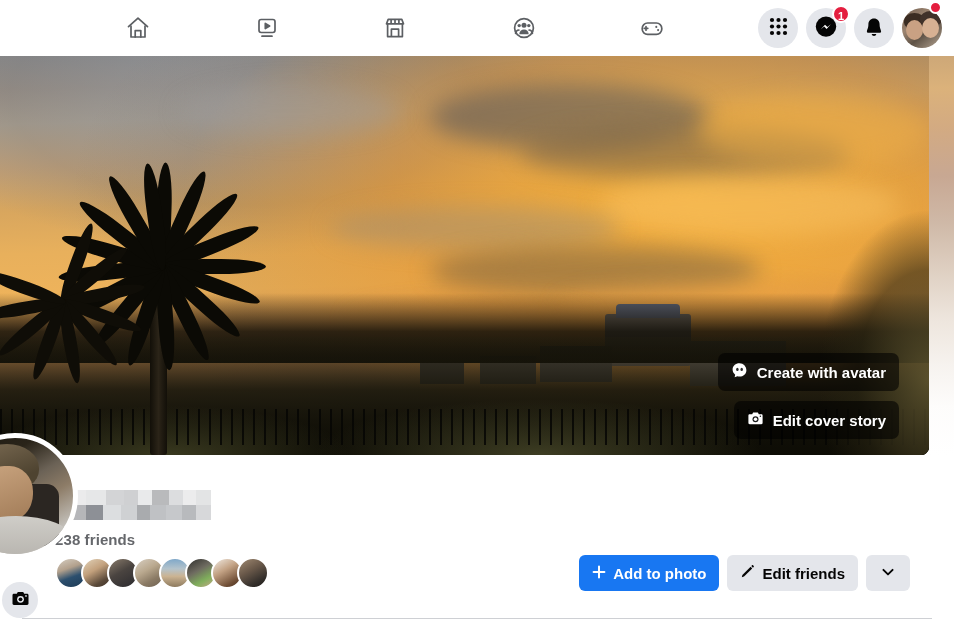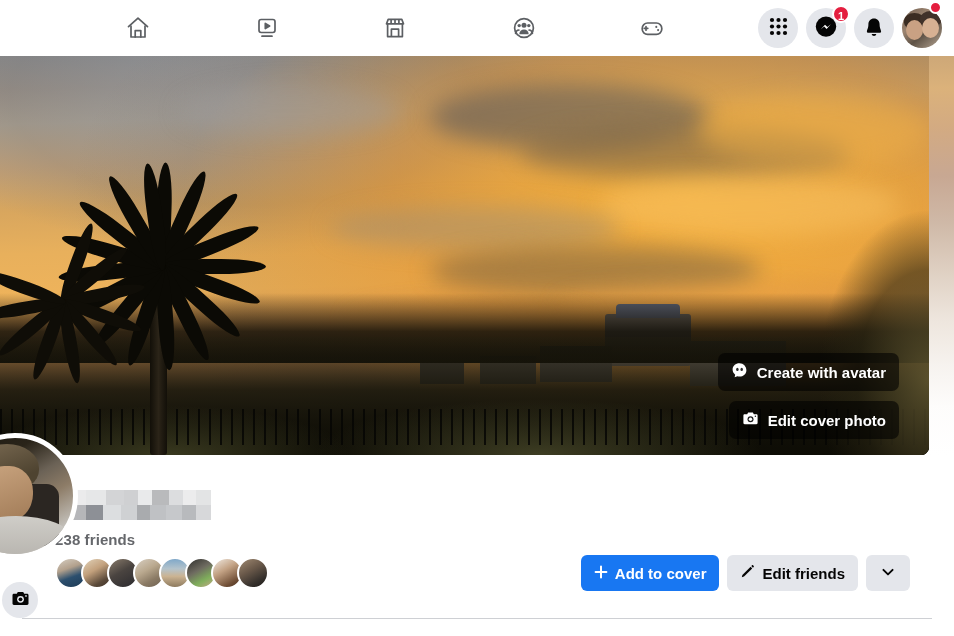--- a/index.html
+++ b/index.html
@@ -456,21 +456,21 @@
 
         <button class="cover-btn">
           <span>
             <svg width="17" height="17" viewBox="0 0 17 17">
               <path d="M6.1 2.6 L5.2 4.2 H2.6 C1.9 4.2 1.4 4.7 1.4 5.4 V13.0 C1.4 13.7 1.9 14.2 2.6 14.2 H14.4 C15.1 14.2 15.6 13.7 15.6 13.0 V5.4 C15.6 4.7 15.1 4.2 14.4 4.2 H11.8 L10.9 2.6 Z" fill="#ffffff"></path>
               <circle cx="8.5" cy="9.2" r="3.0" fill="#1d1d1d"></circle>
               <circle cx="8.5" cy="9.2" r="1.7" fill="#ffffff"></circle>
               <circle cx="13.4" cy="6.2" r="0.75" fill="#1d1d1d"></circle>
             </svg>
           </span>
-          <span>Edit cover photo</span>
+          <span>Edit cover story</span>
         </button>
 
       </div>
     </div>
 
     <div class="cover-fade"></div>
   </div>
 
   <div class="profile-section">
 
@@ -533,21 +533,21 @@
     </div>
 
     <div class="profile-actions">
 
       <button class="btn btn-primary">
         <span>
           <svg width="14" height="14" viewBox="0 0 14 14">
             <path d="M7 1.6 V12.4 M1.6 7 H12.4" stroke="#ffffff" stroke-width="2" stroke-linecap="round"></path>
           </svg>
         </span>
-        <span>Add to cover</span>
+        <span>Add to photo</span>
       </button>
 
       <button class="btn btn-secondary">
         <span>
           <svg width="15" height="15" viewBox="0 0 15 15">
             <path d="M1.8 13.2 L4.0 12.6 L12.2 4.4 L10.6 2.8 L2.4 11.0 Z" fill="#050505"></path>
             <path d="M11.3 2.1 L12.9 3.7 L13.7 2.9 C14.0 2.6 14.0 2.2 13.7 1.9 L13.1 1.3 C12.8 1.0 12.4 1.0 12.1 1.3 Z" fill="#050505"></path>
           </svg>
         </span>
         <span>Edit friends</span>

